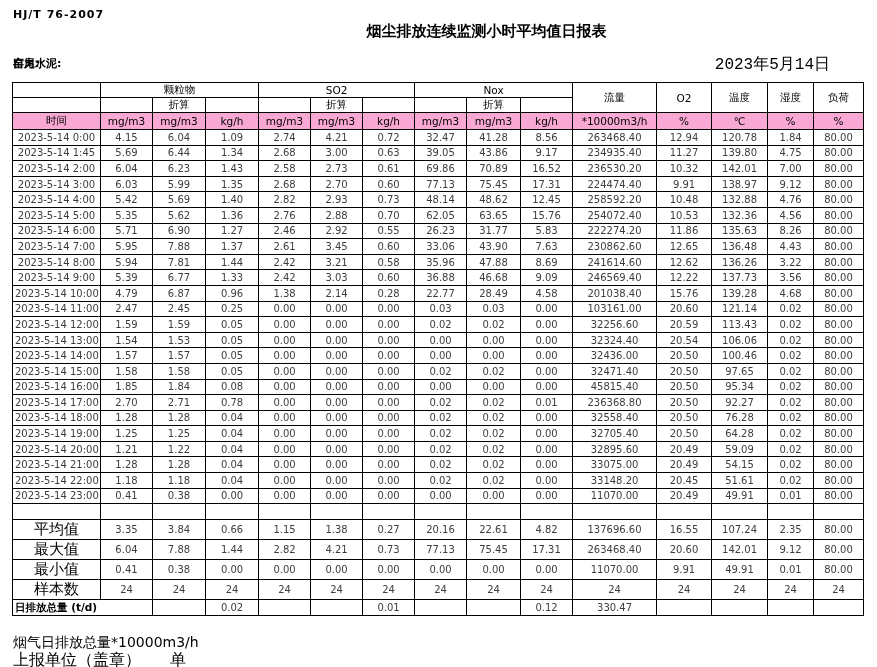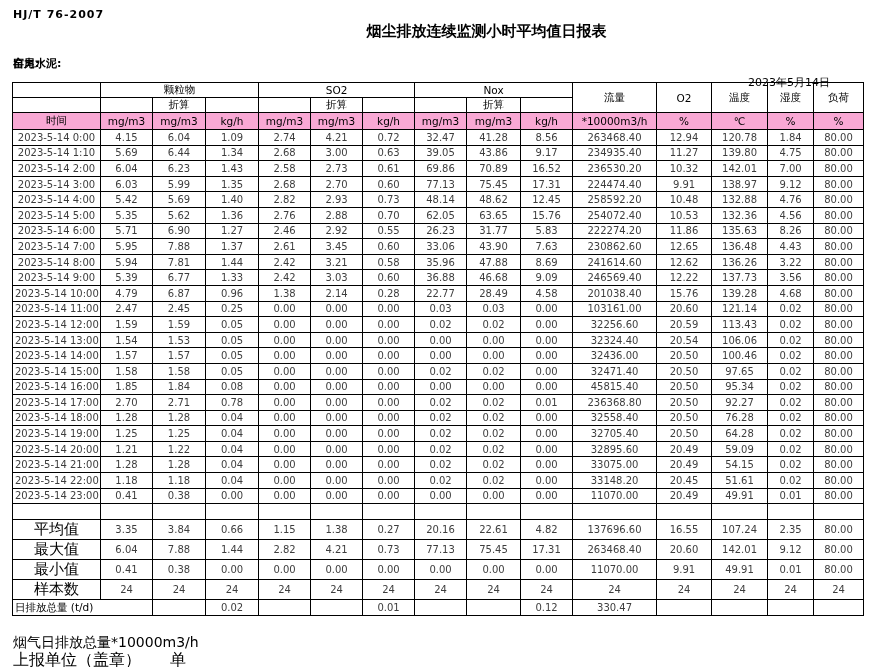--- a/index.html
+++ b/index.html
@@ -5,39 +5,39 @@
   html,body { margin:0; padding:0; background:#ffffff; }
   body {
     width:877px; height:667px; position:relative; overflow:hidden;
     font-family:"DejaVu Sans","Liberation Sans",sans-serif;
     color:#000;
   }
   .std-code  { position:absolute; left:13px; top:8px;  font-size:11px; font-weight:bold; letter-spacing:1px; }
   .doc-title { position:absolute; left:0; top:22px; width:877px; text-align:center; font-size:15px; font-weight:bold;margin-left:48px; }
   .company   { position:absolute; left:13px; top:56px; font-size:11px; font-weight:bold; }
   .station   { position:absolute; left:13px; top:56px; font-size:11px; font-weight:bold; }
-  .rep-date  { position:absolute; right:47px; top:75px; font-size:11px; }
+  .rep-date  { position:absolute; right:47px; top:54px; font-size:16px;font-family:Liberation Mono, monospace; }
 
   table.report {
     position:absolute; left:12px; top:82px; width:851px;
     border-collapse:collapse; table-layout:fixed;
   }
   table.report th, table.report td {
     border:1px solid #000; padding:0 2px;
     text-align:center; vertical-align:middle;
     font-weight:normal; overflow:hidden; white-space:nowrap;
   }
   table.report thead th { font-size:10.5px; height:13px; color:#000; }
   table.report thead tr.green th { background:#f9a8d4; height:16px; }
   table.report tbody td { font-size:10px; height:14.6px; color:#3d3d3d; }
   table.report td.time-cell { color:#3d3d3d; }
   table.report td.sum-label { color:#000; font-size:15px; }
   table.report tr.spacer td { height:13px; }
   table.report tbody.summary td { height:15px; }
-  table.report td.lbl { text-align:left; color:#000; font-size:10.5px; }
+  table.report td.lbl { text-align:left; color:#000; font-size:10.5px;font-weight:bold; }
 
   .foot-note  { position:absolute; left:13px; top:634px; font-size:14px; color:#000; }
   .foot-line2 { position:absolute; left:13px; top:650px; font-size:16px; color:#000; }
   .foot-line2 .unit-word { position:absolute; left:157px; top:0; }
 </style>
 </head>
 <body>
 
 <div class="std-code">HJ/T 76-2007</div>
 <div class="doc-title">烟尘排放连续监测小时平均值日报表</div>
@@ -117,21 +117,21 @@
         <td>32.47</td>
         <td>41.28</td>
         <td>8.56</td>
         <td>263468.40</td>
         <td>12.94</td>
         <td>120.78</td>
         <td>1.84</td>
         <td>80.00</td>
       </tr>
       <tr>
-        <td class="time-cell">2023-5-14 1:10</td>
+        <td class="time-cell">2023-5-14 1:45</td>
         <td>5.69</td>
         <td>6.44</td>
         <td>1.34</td>
         <td>2.68</td>
         <td>3.00</td>
         <td>0.63</td>
         <td>39.05</td>
         <td>43.86</td>
         <td>9.17</td>
         <td>234935.40</td>

